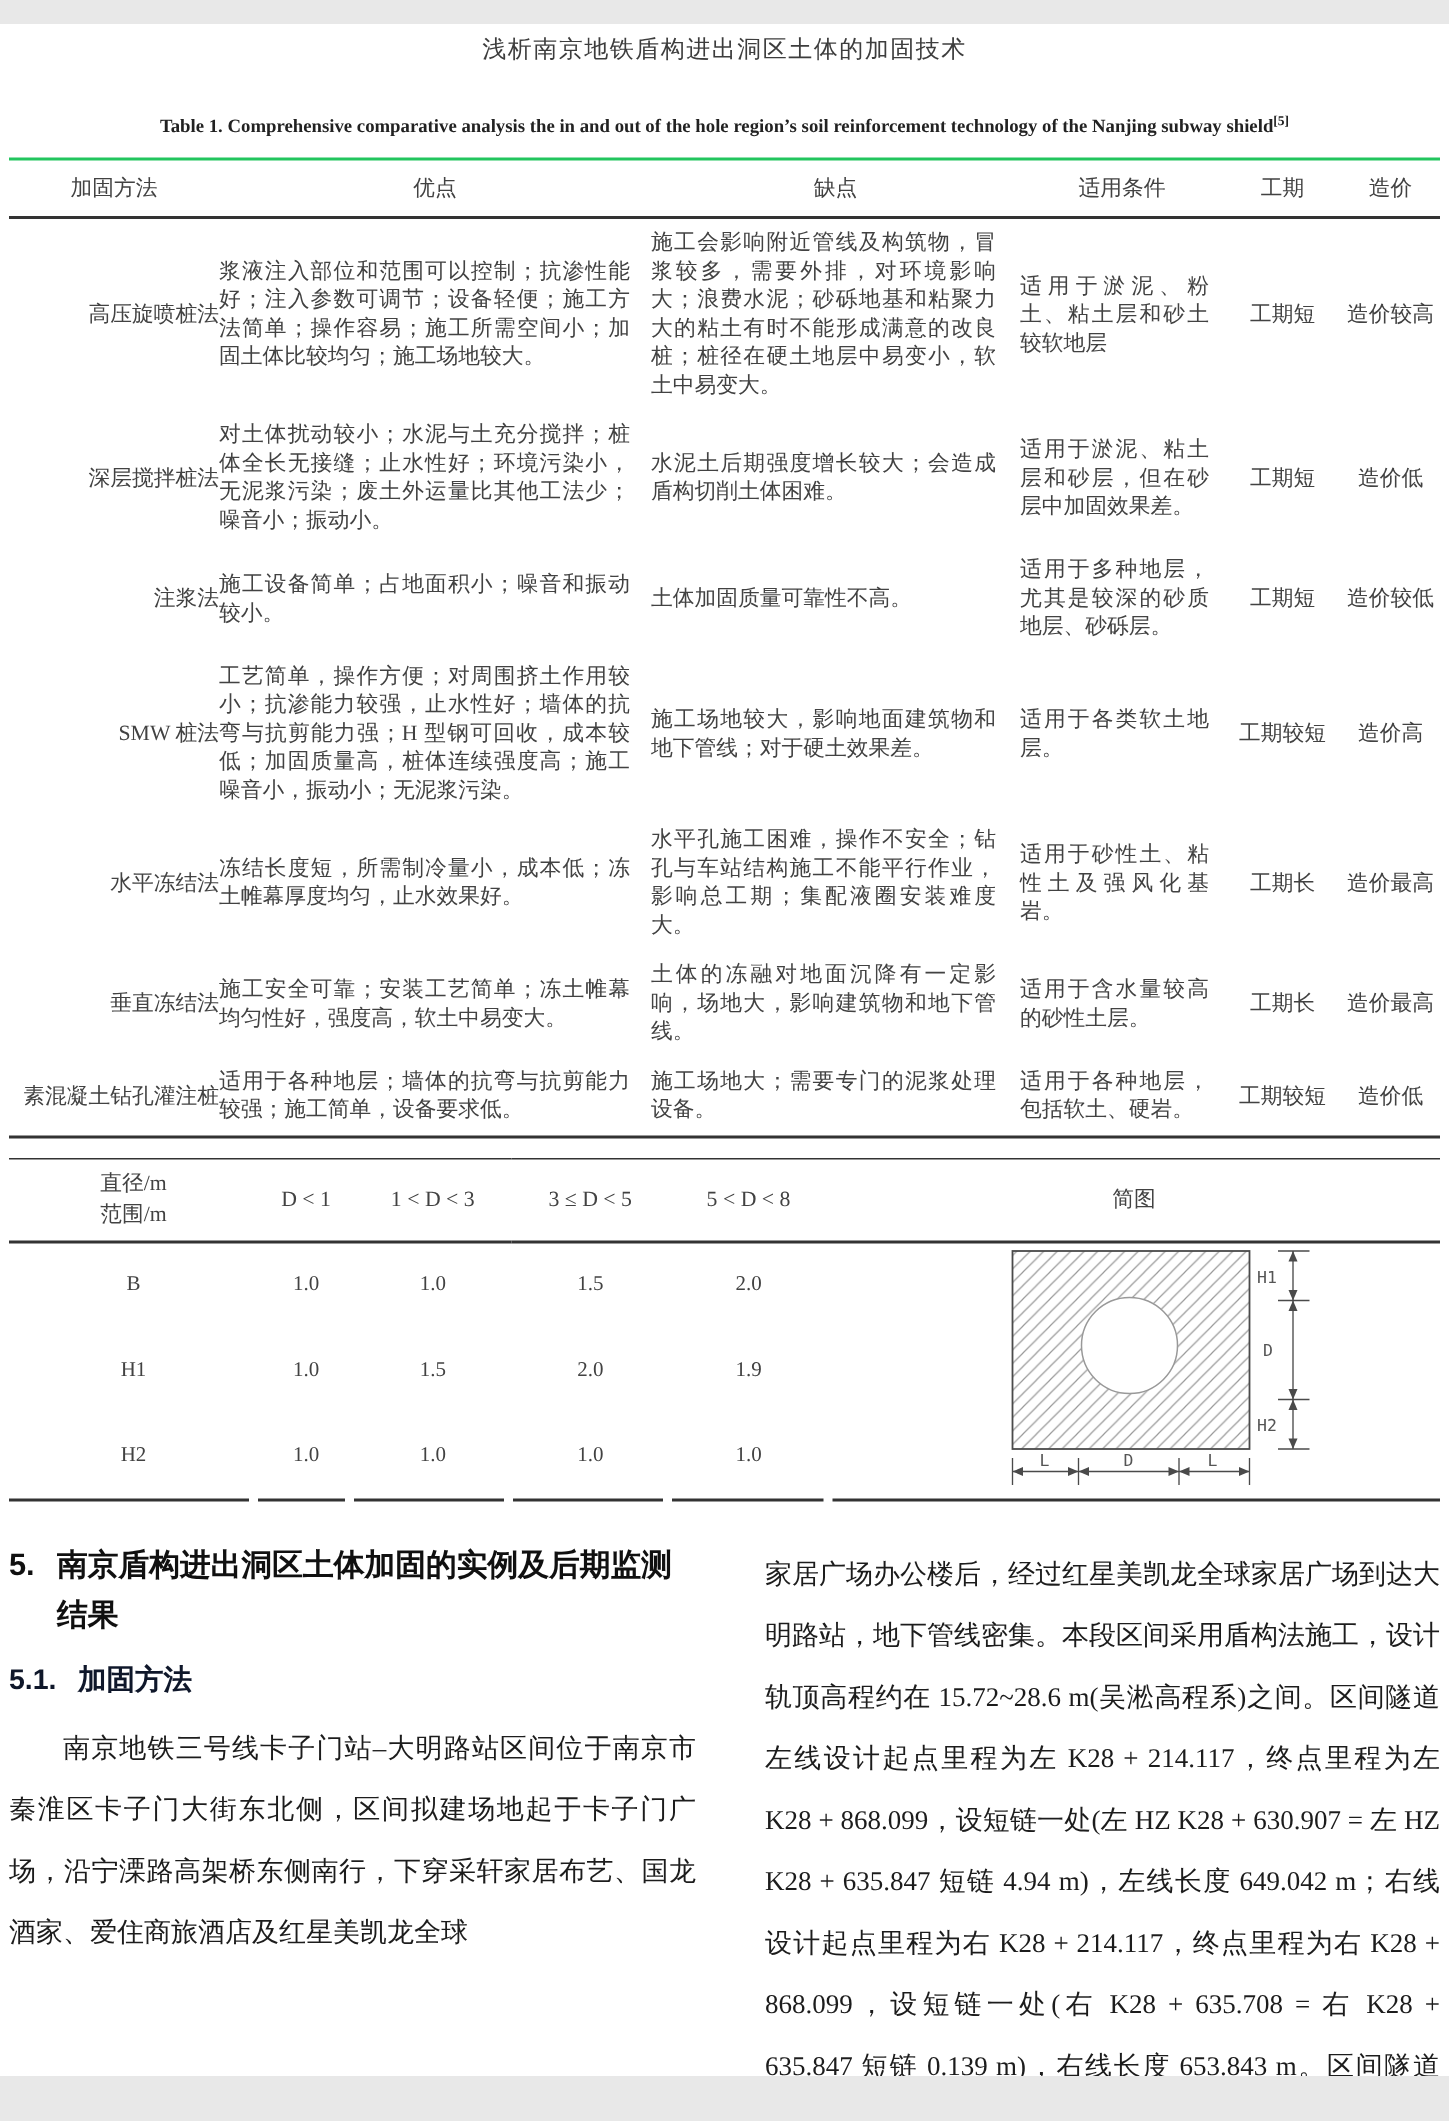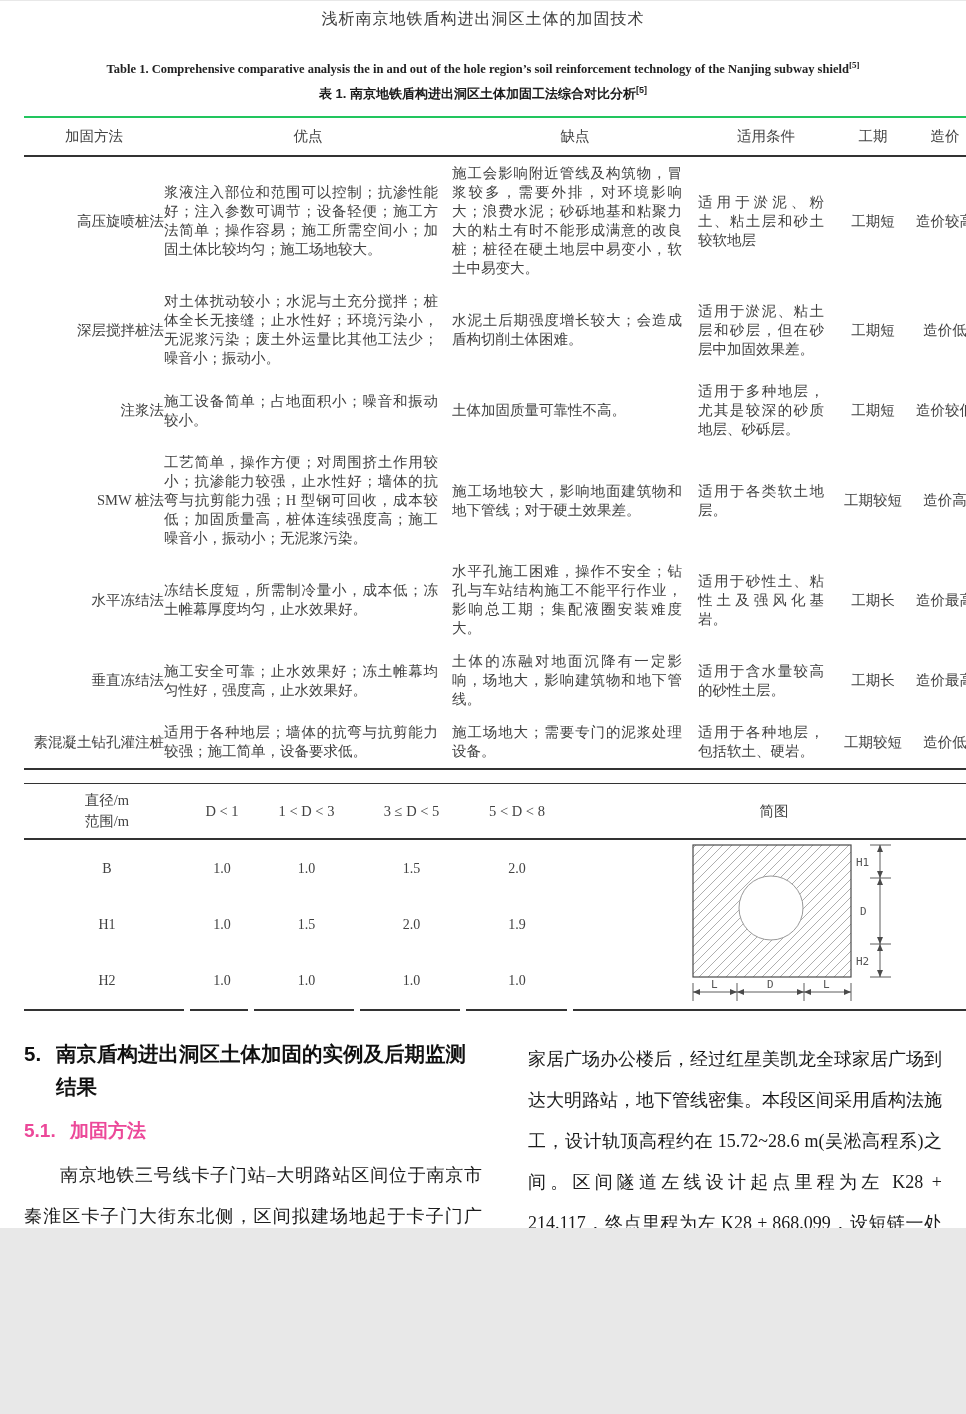--- a/index.html
+++ b/index.html
@@ -1,18 +1,18 @@
 <!DOCTYPE html>
 <html><head>
 <meta charset="utf-8">
 <style>
   html,body{margin:0;padding:0;background:#e8e8e8;}
   .page{
-    width:966px;height:1227px;position:relative;box-sizing:border-box;
-    margin:1px auto;padding:6px 24px 0;background:#ffffff;overflow:hidden;
+    width:966px;height:1368px;position:relative;box-sizing:border-box;
+    margin:16px auto;padding:6px 6px 0;background:#ffffff;overflow:hidden;
     font-family:"Liberation Serif","DejaVu Serif",serif;color:#2e2e2e;
   }
   
   .doc-title{text-align:center;font-size:16px;line-height:20px;margin:2px 0 0;
     font-weight:normal;color:#3d3d3d;letter-spacing:1px;}
   
   .caption{text-align:center;margin-top:27px;}
   .caption .en{font-size:12.5px;font-weight:bold;line-height:19px;color:#222;}
   .caption .zh{font-size:13px;font-weight:bold;line-height:22px;color:#1b1b1b;
     font-family:"Liberation Sans","DejaVu Sans",sans-serif;}
@@ -41,21 +41,21 @@
   .seg1{width:160px;}.seg2{width:58px;}.seg3{width:100px;}
   .seg4{width:100px;}.seg5{width:101px;}.seg6{flex:1;}
   
   .columns{display:flex;margin-top:22px;}
   .col-left{width:458px;}
   .col-gap{width:46px;flex:none;}
   .col-right{flex:1;}
   h2.sec{display:flex;margin:4px 0 0;font-weight:bold;color:#101010;
     font-family:"Liberation Sans","DejaVu Sans",sans-serif;font-size:20.5px;line-height:33px;}
   h2.sec .num{width:32px;flex:none;}
-  h3.subsec{display:flex;margin:13px 0 0;font-weight:bold;color:#ec4899;
+  h3.subsec{display:flex;margin:13px 0 0;font-weight:bold;color:#0f172a;
     font-family:"Liberation Sans","DejaVu Sans",sans-serif;font-size:19px;line-height:30px;}
   h3.subsec .num{width:46px;flex:none;}
   p.body{font-size:18px;line-height:41px;text-align:justify;color:#1c1c1c;margin:0;}
   p.body.first{margin-top:9px;}
   p.body.indent{text-indent:2em;}
   
   .footer{position:absolute;left:6px;right:6px;top:1384px;border-top:1.5px solid #2a2a2a;
     display:flex;justify-content:flex-start;padding-top:6px;font-size:14.5px;color:#222;}
   
   .dim-label{font-family:"DejaVu Sans Mono","Liberation Mono",monospace;font-size:11px;fill:#555;}
@@ -63,23 +63,20 @@
 </head>
 <body>
 
 <div class="page">
 
   <h1 class="doc-title">浅析南京地铁盾构进出洞区土体的加固技术</h1>
 
   <div class="caption">
     <div class="en">
       <span>Table 1. Comprehensive comparative analysis the in and out of the hole region’s soil reinforcement technology of the Nanjing subway shield</span><sup>[5]</sup>
-    </div>
-    <div class="zh">
-      <span>表 1. 南京地铁盾构进出洞区土体加固工法综合对比分析</span><sup>[5]</sup>
     </div>
   </div>
 
   <table class="t1">
     <colgroup>
       <col style="width:140px">
         <col style="width:288px">
         <col style="width:246px">
       <col style="width:136px">
         <col style="width:78px">
@@ -131,21 +128,21 @@
       <tr>
         <td class="method">水平冻结法</td>
         <td class="pros">冻结长度短，所需制冷量小，成本低；冻土帷幕厚度均匀，止水效果好。</td>
         <td class="cons">水平孔施工困难，操作不安全；钻孔与车站结构施工不能平行作业，影响总工期；集配液圈安装难度大。</td>
         <td class="cond">适用于砂性土、粘性土及强风化基岩。</td>
         <td class="dur">工期长</td>
         <td class="cost">造价最高</td>
       </tr>
       <tr>
         <td class="method">垂直冻结法</td>
-        <td class="pros">施工安全可靠；止水效果好；冻土帷幕均匀性好，强度高，止水效果好。</td>
+        <td class="pros">施工安全可靠；安装工艺简单；冻土帷幕均匀性好，强度高，软土中易变大。</td>
         <td class="cons">土体的冻融对地面沉降有一定影响，场地大，影响建筑物和地下管线。</td>
         <td class="cond">适用于含水量较高的砂性土层。</td>
         <td class="dur">工期长</td>
         <td class="cost">造价最高</td>
       </tr>
       <tr>
         <td class="method">素混凝土钻孔灌注桩</td>
         <td class="pros">适用于各种地层；墙体的抗弯与抗剪能力较强；施工简单，设备要求低。</td>
         <td class="cons">施工场地大；需要专门的泥浆处理设备。</td>
         <td class="cond">适用于各种地层，包括软土、硬岩。</td>

